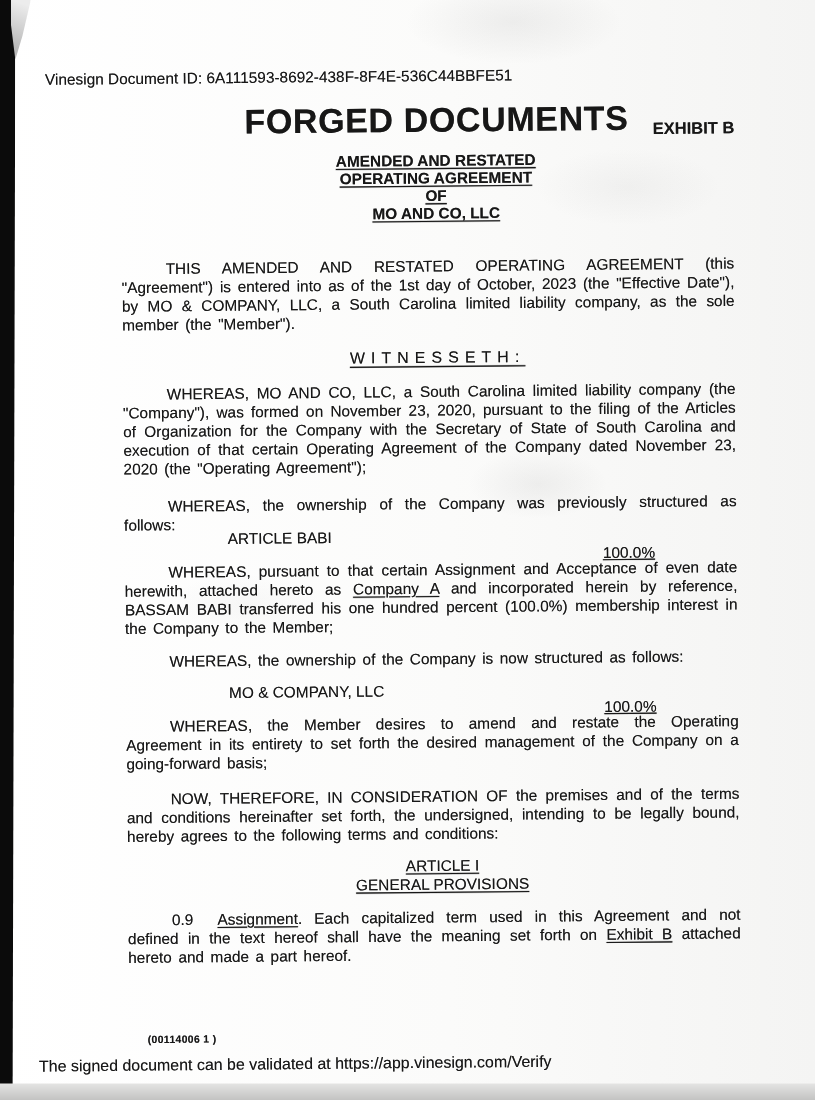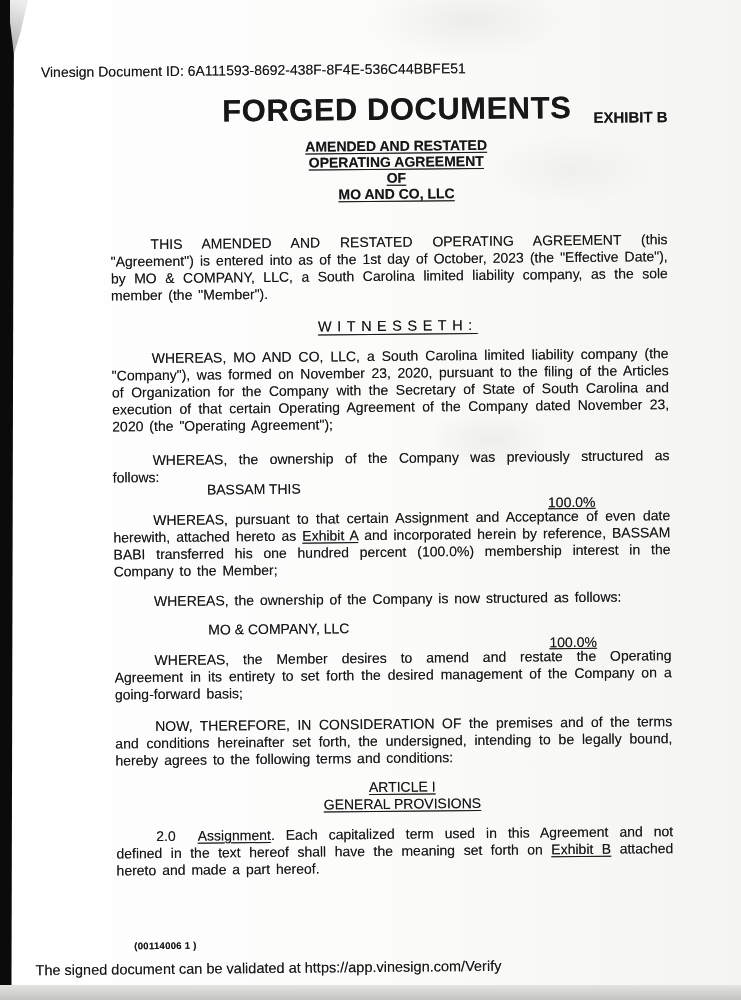--- a/index.html
+++ b/index.html
@@ -105,42 +105,42 @@
 
     <div class="abs witnesseth-wrap">
       <span class="witnesseth">WITNESSETH:</span>
     </div>
 
     <div class="abs para indent" style="top:348px">WHEREAS, MO AND CO, LLC, a South Carolina limited liability company (the "Company"), was formed on November 23, 2020, pursuant to the filing of the Articles of Organization for the Company with the Secretary of State of South Carolina and execution of that certain Operating Agreement of the Company dated November 23, 2020 (the "Operating Agreement");</div>
 
     <div class="abs para indent" style="top:450px">WHEREAS, the ownership of the Company was previously structured as follows:</div>
 
     <div class="abs own-row" style="top:480px">
-      <span class="own-name">BASSAM THIS</span>
+      <span class="own-name">ARTICLE BABI</span>
       <span class="own-pct">100.0%</span>
     </div>
 
-    <div class="abs para indent" style="top:510px"><span>WHEREAS, pursuant to that certain Assignment and Acceptance of even date herewith, attached hereto as </span><span class="useg">Exhibit A</span><span> and incorporated herein by reference, BASSAM BABI transferred his one hundred percent (100.0%) membership interest in the Company to the Member;</span></div>
+    <div class="abs para indent" style="top:510px"><span>WHEREAS, pursuant to that certain Assignment and Acceptance of even date herewith, attached hereto as </span><span class="useg">Company A</span><span> and incorporated herein by reference, BASSAM BABI transferred his one hundred percent (100.0%) membership interest in the Company to the Member;</span></div>
 
     <div class="abs para indent" style="top:591px">WHEREAS, the ownership of the Company is now structured as follows:</div>
 
     <div class="abs own-row" style="top:620px">
       <span class="own-name">MO &amp; COMPANY, LLC</span>
       <span class="own-pct">100.0%</span>
     </div>
 
     <div class="abs para indent" style="top:650px">WHEREAS, the Member desires to amend and restate the Operating Agreement in its entirety to set forth the desired management of the Company on a going-forward basis;</div>
 
     <div class="abs para indent" style="top:716px">NOW, THEREFORE, IN CONSIDERATION OF the premises and of the terms and conditions hereinafter set forth, the undersigned, intending to be legally bound, hereby agrees to the following terms and conditions:</div>
 
     <div class="abs article-block">
       <div class="aline">ARTICLE I</div>
       <div class="aline">GENERAL PROVISIONS</div>
     </div>
 
-    <div class="abs para indent" style="top:826px"><span>2.0</span><span class="gapseg"> </span><span class="useg">Assignment</span><span>.  Each capitalized term used in this Agreement and not defined in the text hereof shall have the meaning set forth on </span><span class="useg">Exhibit B</span><span> attached hereto and made a part hereof.</span></div>
+    <div class="abs para indent" style="top:826px"><span>0.9</span><span class="gapseg"> </span><span class="useg">Assignment</span><span>.  Each capitalized term used in this Agreement and not defined in the text hereof shall have the meaning set forth on </span><span class="useg">Exhibit B</span><span> attached hereto and made a part hereof.</span></div>
 
     <div class="abs foot-num">(00114006 1 )</div>
 
     <div class="abs validate">The signed document can be validated at https://app.vinesign.com/Verify</div>
 
   </div>
 </div>
 
 </body></html>

